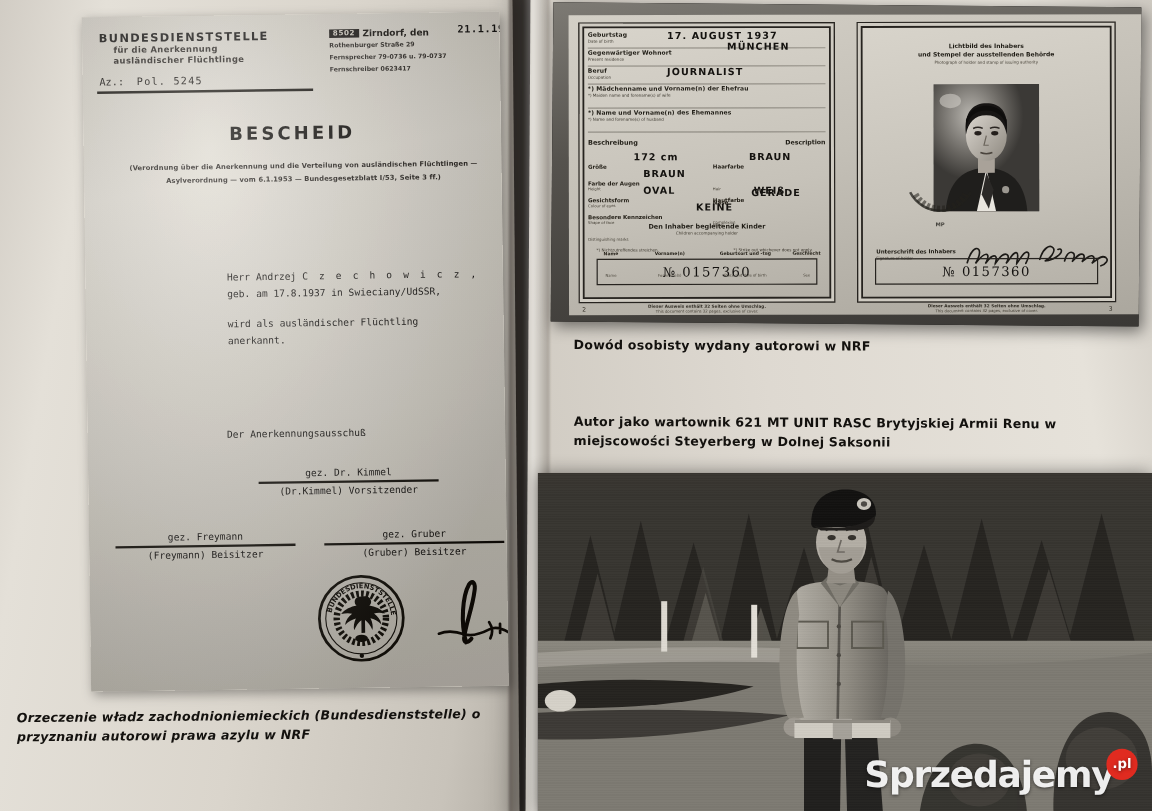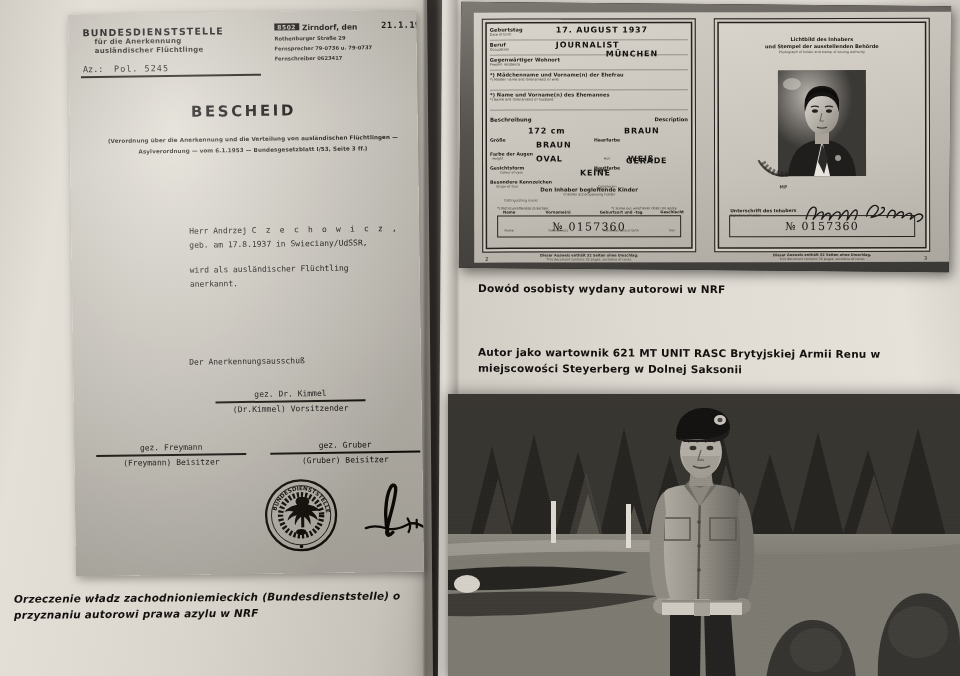--- a/index.html
+++ b/index.html
@@ -121,21 +121,21 @@
     font-size:8px;color:#14120f;letter-spacing:.9px;}
   .fld .uline{position:absolute;left:0;right:0;bottom:1px;height:.6px;background:rgba(40,36,30,.35);}
 
   .desc-head{position:relative;margin-top:5px;height:11px;}
   .desc-head .de{position:absolute;left:0;top:0;font-family:"DejaVu Sans",sans-serif;
     font-weight:bold;font-size:5.4px;color:#232019;}
   .desc-head .en{position:absolute;right:0;top:0;font-family:"DejaVu Sans",sans-serif;
     font-weight:bold;font-size:5.2px;color:#232019;}
 
   .drow{position:relative;height:14px;}
-  .dcell{position:absolute;text-align:center;}
+  .dcell{position:absolute;}
   .dcell .dl{font-family:"DejaVu Sans",sans-serif;font-weight:bold;font-size:4.6px;color:#242018;}
   .dcell .de2{font-family:"DejaVu Sans",sans-serif;font-size:3.2px;color:#423d33;}
   .dcell .dv{position:absolute;left:100%;top:-1px;margin-left:4px;
     font-family:"DejaVu Sans",sans-serif;font-weight:bold;font-size:8px;
     color:#14120f;letter-spacing:.8px;white-space:nowrap;}
 
   .kids-title{text-align:center;margin-top:3px;}
   .kids-title .kt{font-family:"DejaVu Sans",sans-serif;font-weight:bold;font-size:5.4px;color:#201d16;}
   .kids-title .ks{font-family:"DejaVu Sans",sans-serif;font-size:3.4px;color:#423d33;}
   .kids-cols{position:relative;height:13px;margin-top:3px;}
@@ -289,30 +289,30 @@
 
           <div class="fld">
             <span class="lbl-de">Geburtstag</span>
             <span class="lbl-en">Date of birth</span>
             <span class="val" style="left:66px;top:-1px">17. AUGUST 1937</span>
             <span class="uline"></span>
           </div>
 
 
           <div class="fld">
+            <span class="lbl-de">Gegenwärtiger Wohnort</span>
+            <span class="lbl-en">Present residence</span>
+            <span class="val" style="left:116px;top:-7px">MÜNCHEN</span>
+            <span class="uline"></span>
+          </div>
+
+          <div class="fld">
             <span class="lbl-de">Beruf</span>
             <span class="lbl-en">Occupation</span>
             <span class="val" style="left:66px;top:-1px">JOURNALIST</span>
-            <span class="uline"></span>
-          </div>
-
-          <div class="fld">
-            <span class="lbl-de">Gegenwärtiger Wohnort</span>
-            <span class="lbl-en">Present residence</span>
-            <span class="val" style="left:116px;top:-7px">MÜNCHEN</span>
             <span class="uline"></span>
           </div>
 
           <div class="fld" style="height:20px">
             <span class="lbl-de">*) Mädchenname und Vorname(n) der Ehefrau</span>
             <span class="lbl-en">*) Maiden name and forename(s) of wife</span>
             <span class="uline"></span>
           </div>
 
           <div class="fld" style="height:20px">
@@ -617,15 +617,19 @@
         <path d="M430 286 C428 240 442 210 462 202 C488 192 512 210 512 250 L512 286 Z"></path>
         <path d="M318 286 C322 250 340 228 362 226 C390 224 406 250 408 286 Z"></path>
       </g>
       <g fill="#4a4741" opacity=".55">
         <ellipse cx="470" cy="238" rx="30" ry="26"></ellipse>
         <ellipse cx="368" cy="256" rx="26" ry="22"></ellipse>
       </g>
     </svg>
     <div class="grain"></div>
 
+    <div class="wm">
+      <span>Sprzedajemy</span>
+      <span class="dot">.pl</span>
+    </div>
   </div>
 
 </div>
 
 </body></html>

